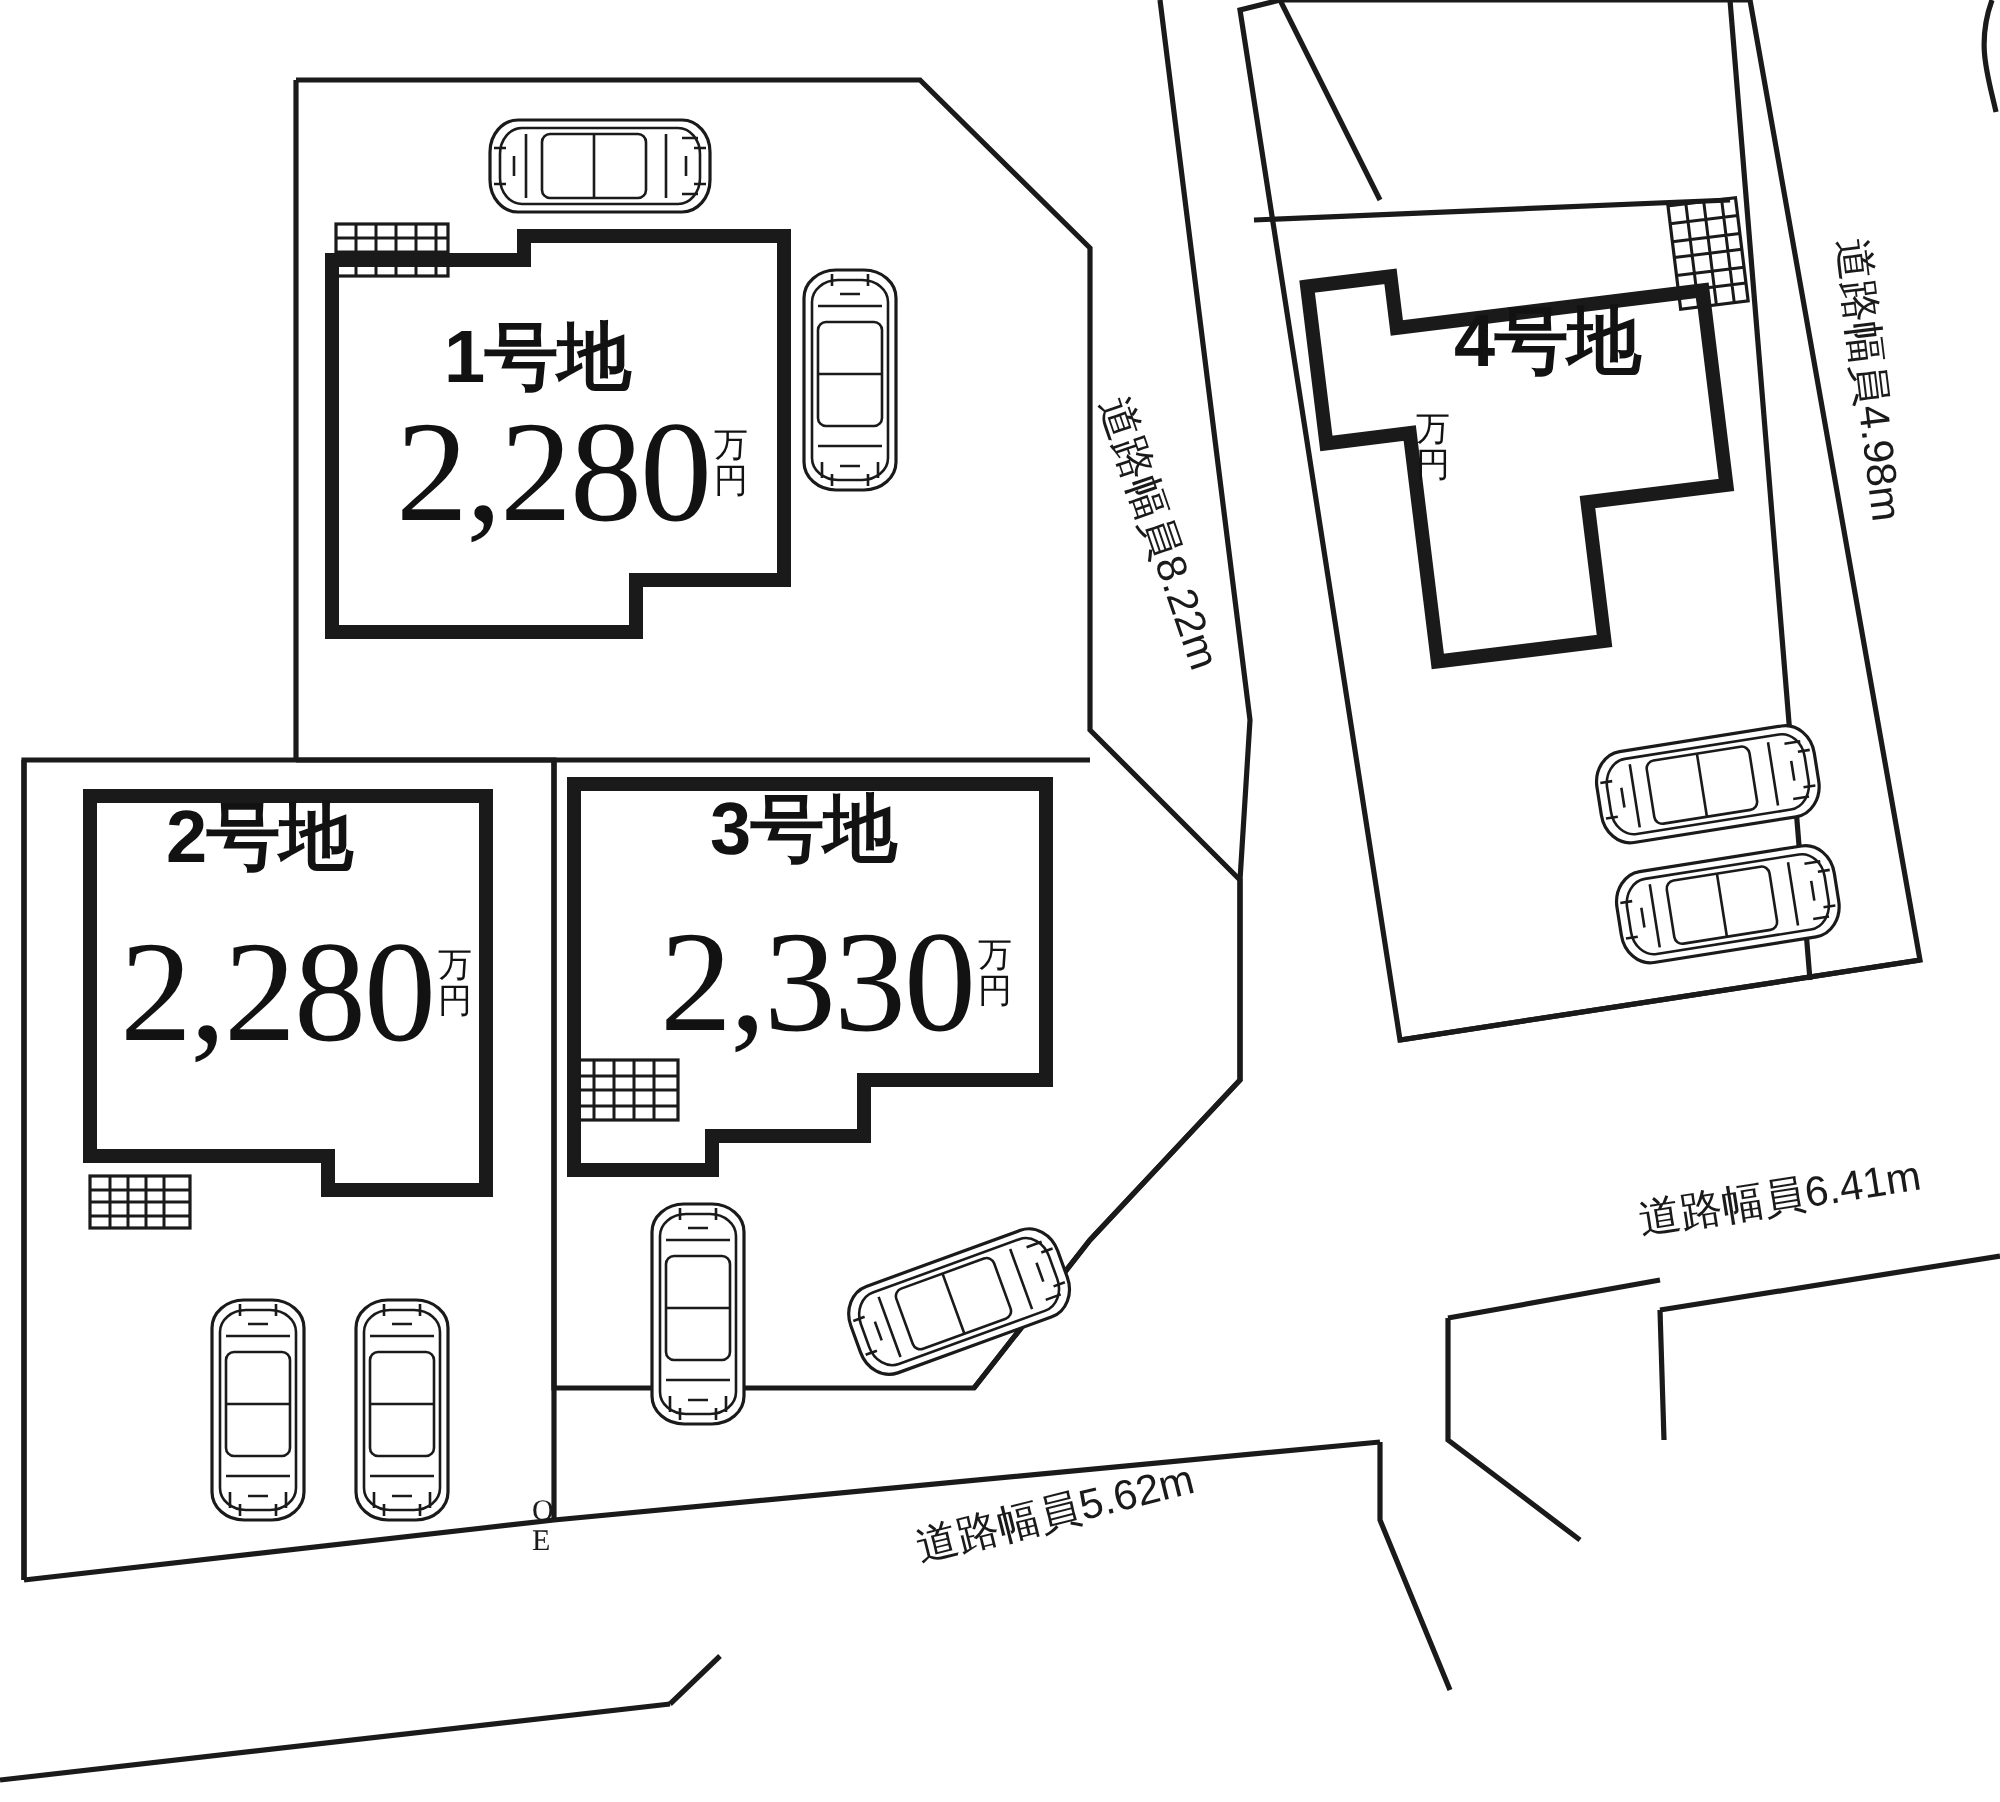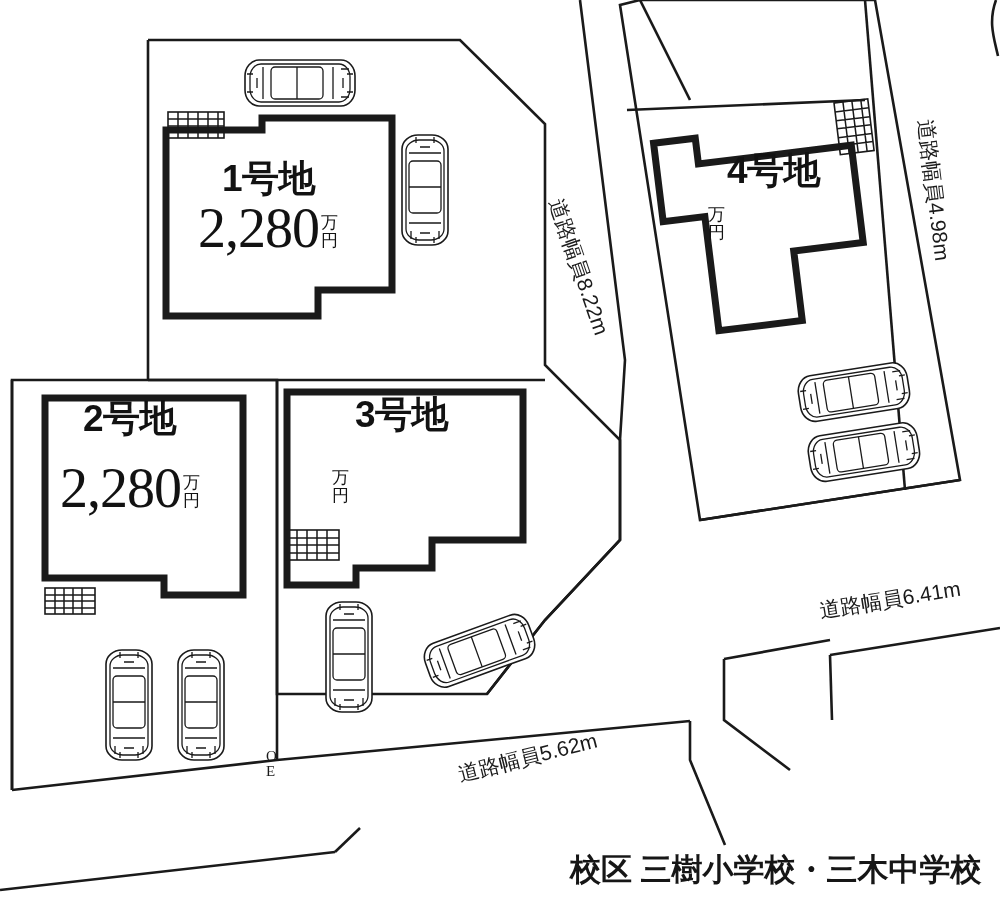--- a/index.html
+++ b/index.html
@@ -38,21 +38,21 @@
     line-height: 1;
   }
   .lot-no {
     font-weight: bold;
     font-size: 37px;
     letter-spacing: -0.5px;
     font-family: "Liberation Sans", "DejaVu Sans", sans-serif;
   }
   .price {
     font-family: "Liberation Serif", "DejaVu Serif", serif;
-    font-size: 56px;
+    font-size: 72px;
     letter-spacing: -1px;
   }
   .unit {
     font-family: "Liberation Sans", "DejaVu Sans", sans-serif;
     font-size: 17px;
     line-height: 1.05;
     display: inline-block;
     vertical-align: top;
     text-align: center;
     padding-left: 2px;
@@ -209,20 +209,21 @@
   <div class="txt price-row" style="left:60px; top:460px;">
     <span class="price">2,280</span>
     <span class="unit">
       <span>万</span><br>
       <span>円</span>
     </span>
   </div>
 
   <div class="txt lot-no" style="left:355px; top:396px;">3号地</div>
   <div class="txt price-row" style="left:330px; top:455px;">
+    <span class="price">2,330</span>
     <span class="unit">
       <span>万</span><br>
       <span>円</span>
     </span>
   </div>
 
   <div class="txt lot-no" style="left:727px; top:152px;">4号地</div>
   <div class="txt price-row" style="left:706px; top:192px;">
     <span class="unit">
       <span>万</span><br>
@@ -234,15 +235,14 @@
 
   <div class="txt roadlbl" style="left:936px; top:118px; transform-origin:left top; transform:rotate(83deg);">道路幅員4.98m</div>
 
   <div class="txt roadlbl" style="left:818px; top:600px; transform-origin:left top; transform:rotate(-9deg);">道路幅員6.41m</div>
 
   <div class="txt roadlbl" style="left:456px; top:764px; transform-origin:left top; transform:rotate(-14deg);">道路幅員5.62m</div>
 
   <div class="marker" style="left:266px; top:748px;">O</div>
   <div class="marker" style="left:266px; top:763px;">E</div>
 
-  <div class="school" style="left:570px; top:849px;">校区 三樹小学校・三木中学校</div>
 
 </div>
 
 </body></html>

